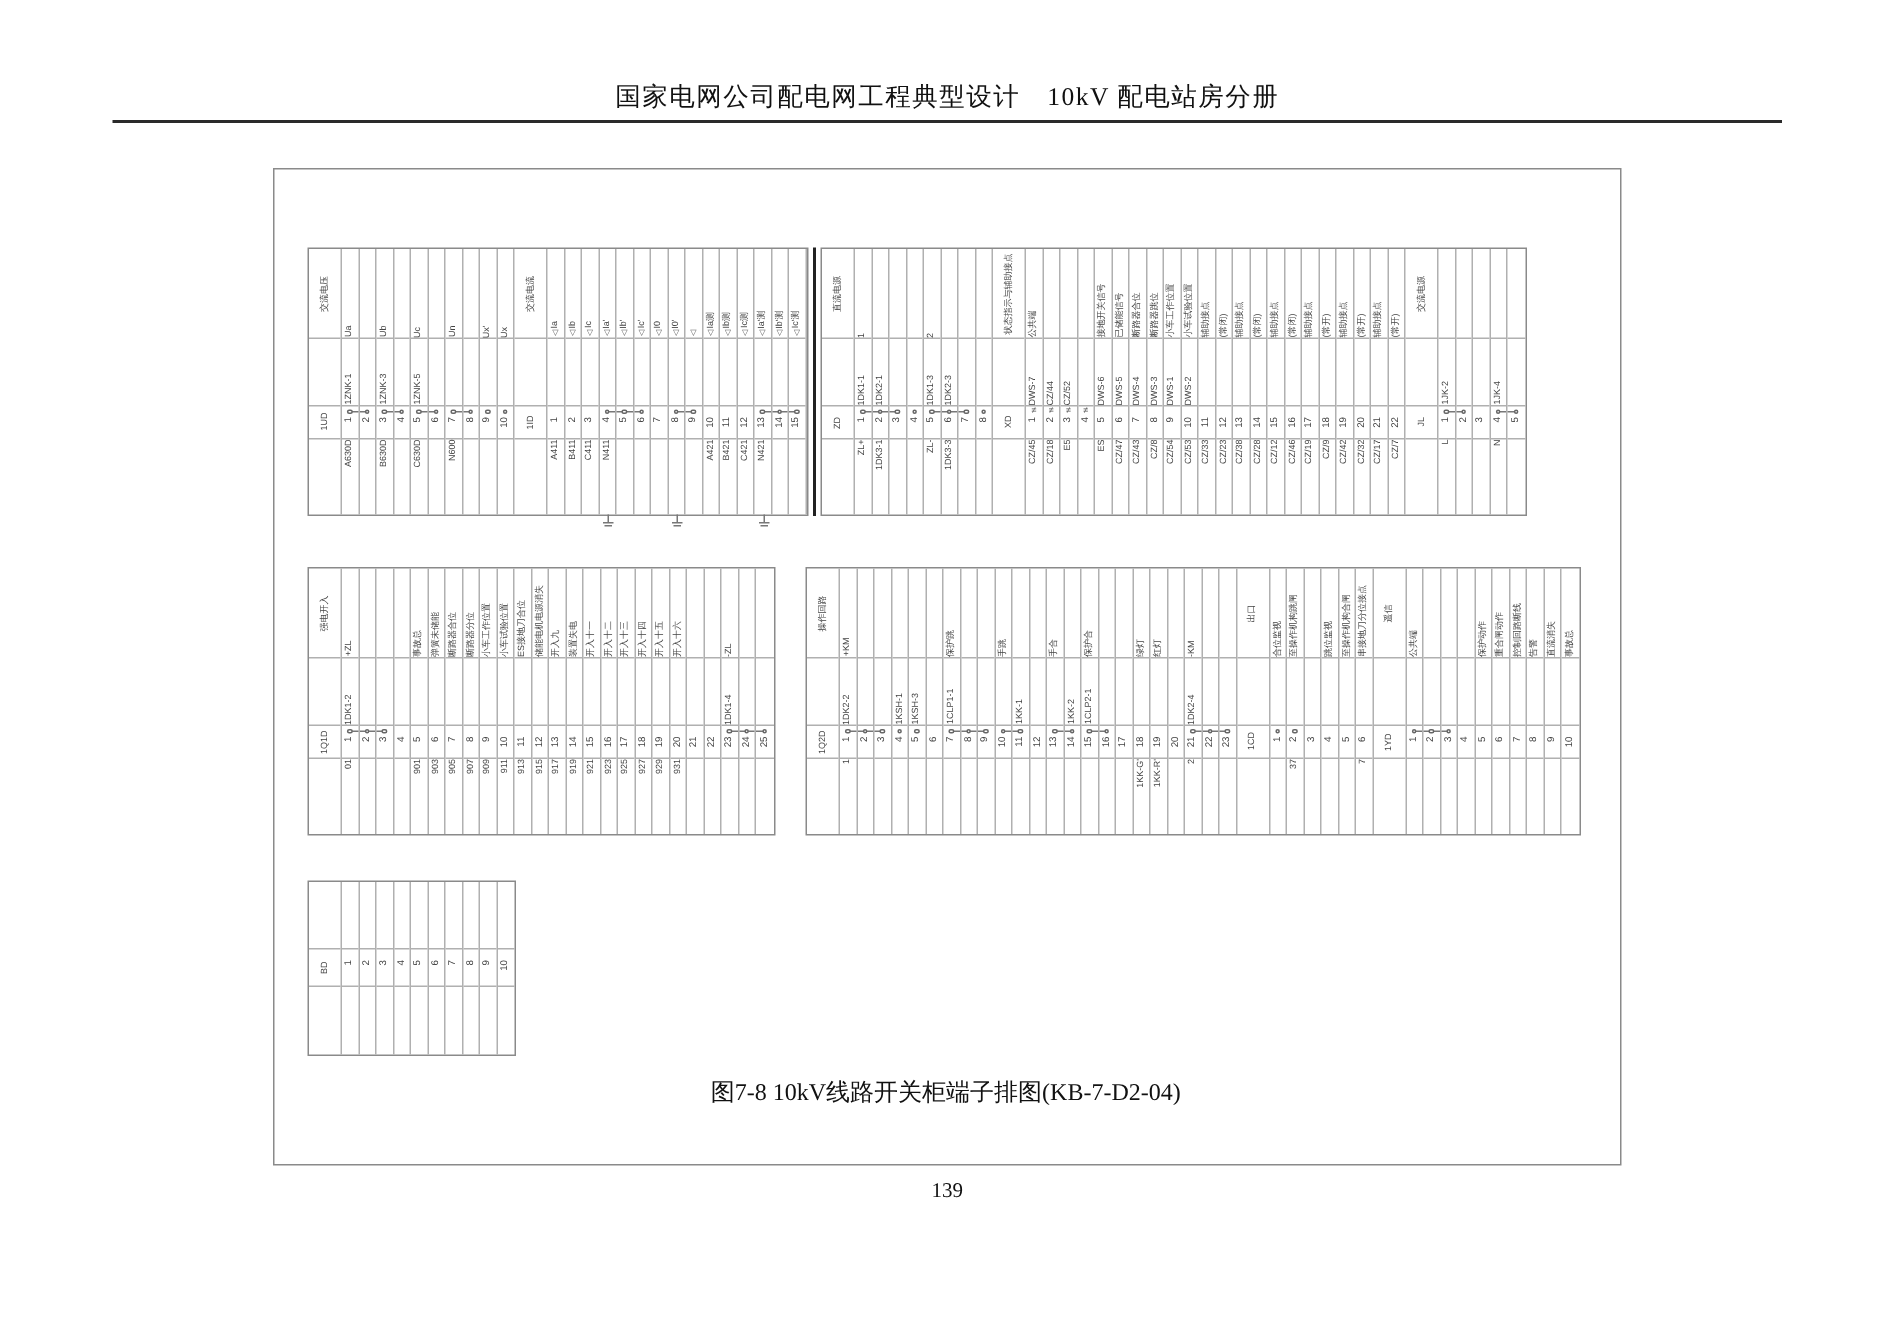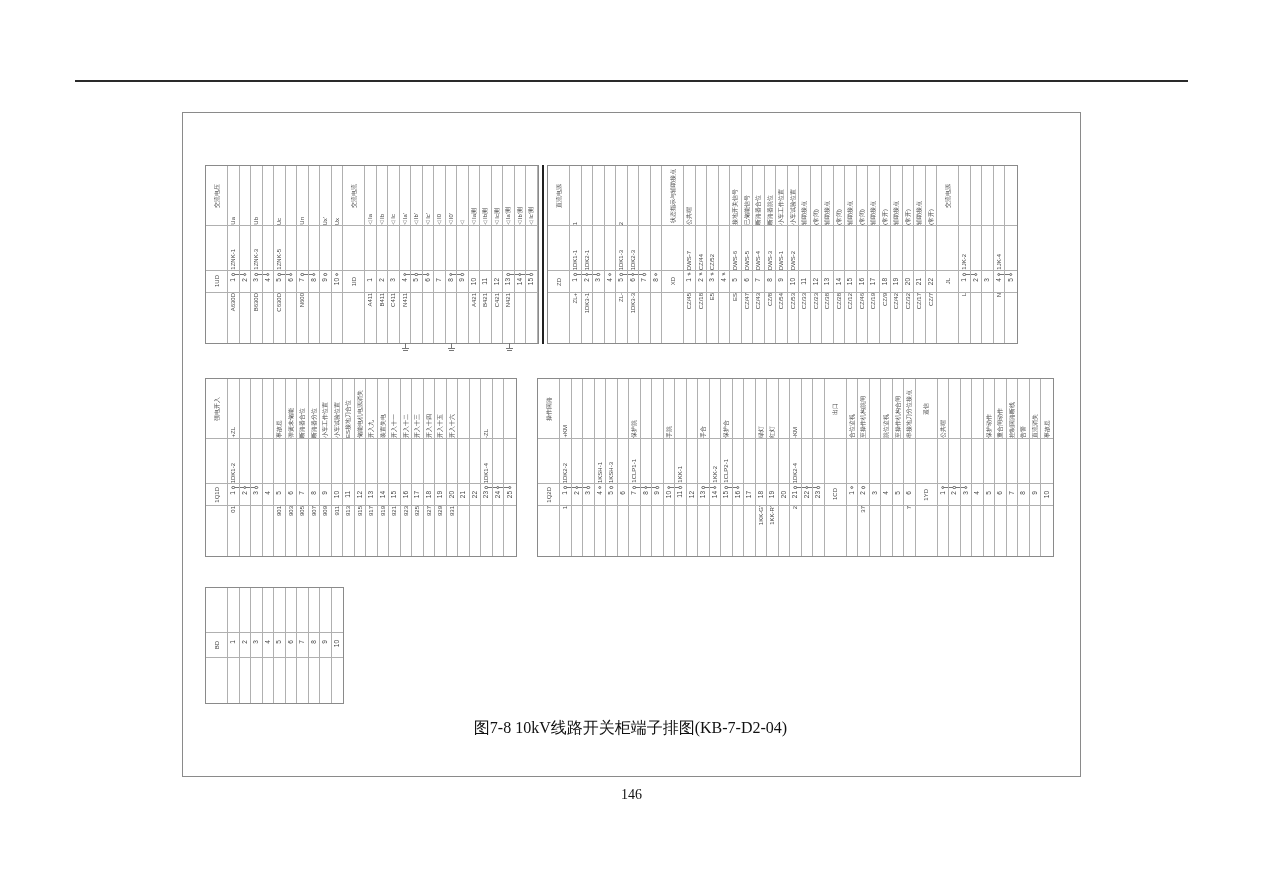--- a/index.html
+++ b/index.html
@@ -34,20 +34,21 @@
   .num{flex:1 1 auto;display:flex;justify-content:center;align-items:flex-start;width:100%;}
   .num .vt{font-size:6.5px;}
   .gnd{position:absolute;width:1px;height:5px;background:#777;}
   .gnd:after{content:"";position:absolute;left:-3px;top:5px;width:7px;height:1px;background:#777;}
   .gnd:before{content:"";position:absolute;left:-2px;top:7px;width:5px;height:1px;background:#777;}
 </style>
 </head>
 <body>
 
 <div class="page">
+  <div class="hdr">国家电网公司配电网工程典型设计　10kV 配电站房分册</div>
   <div class="hdr-rule"></div>
   <div class="frame"></div>
   <div id="strips-root">
       <div class="strip" style="left: 205px; top: 165px;">
         <div class="col" style="width: 22px;">
           <div class="cell j-center cb" style="height: 60px;">
             <span class="vt">交流电压</span>
           </div>
           <div class="cell j-end cb" style="height: 45px;"></div>
           <div class="cell j-center cb" style="height: 22px;">
@@ -2589,14 +2590,14 @@
             </div>
           </div>
           <div class="cell j-start" style="height: 45px;">
             <span class="vt"></span>
           </div>
         </div>
       </div>
     </div>
   <div class="thick"></div>
   <div class="caption">图7-8 10kV线路开关柜端子排图(KB-7-D2-04)</div>
-  <div class="pageno">146</div>
+  <div class="pageno">139</div>
 </div>
 
 </body></html>

